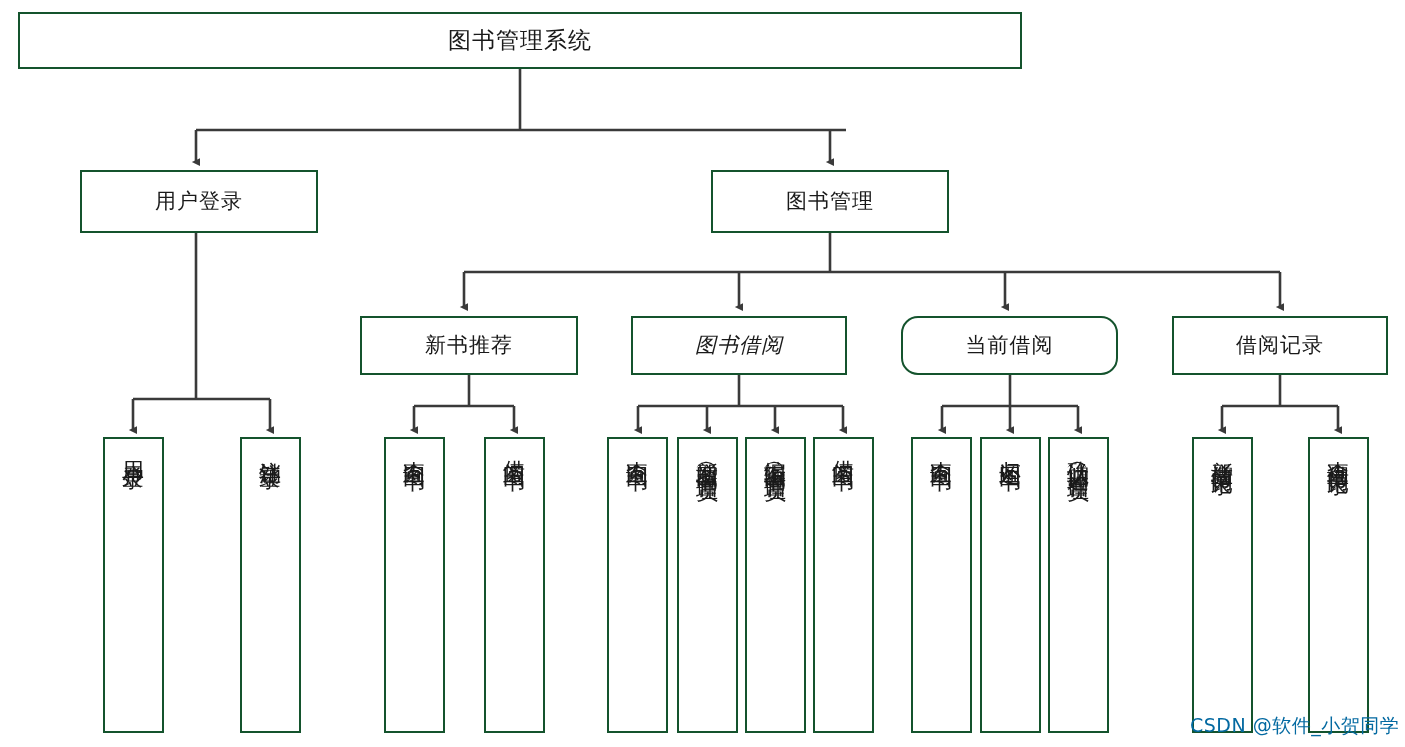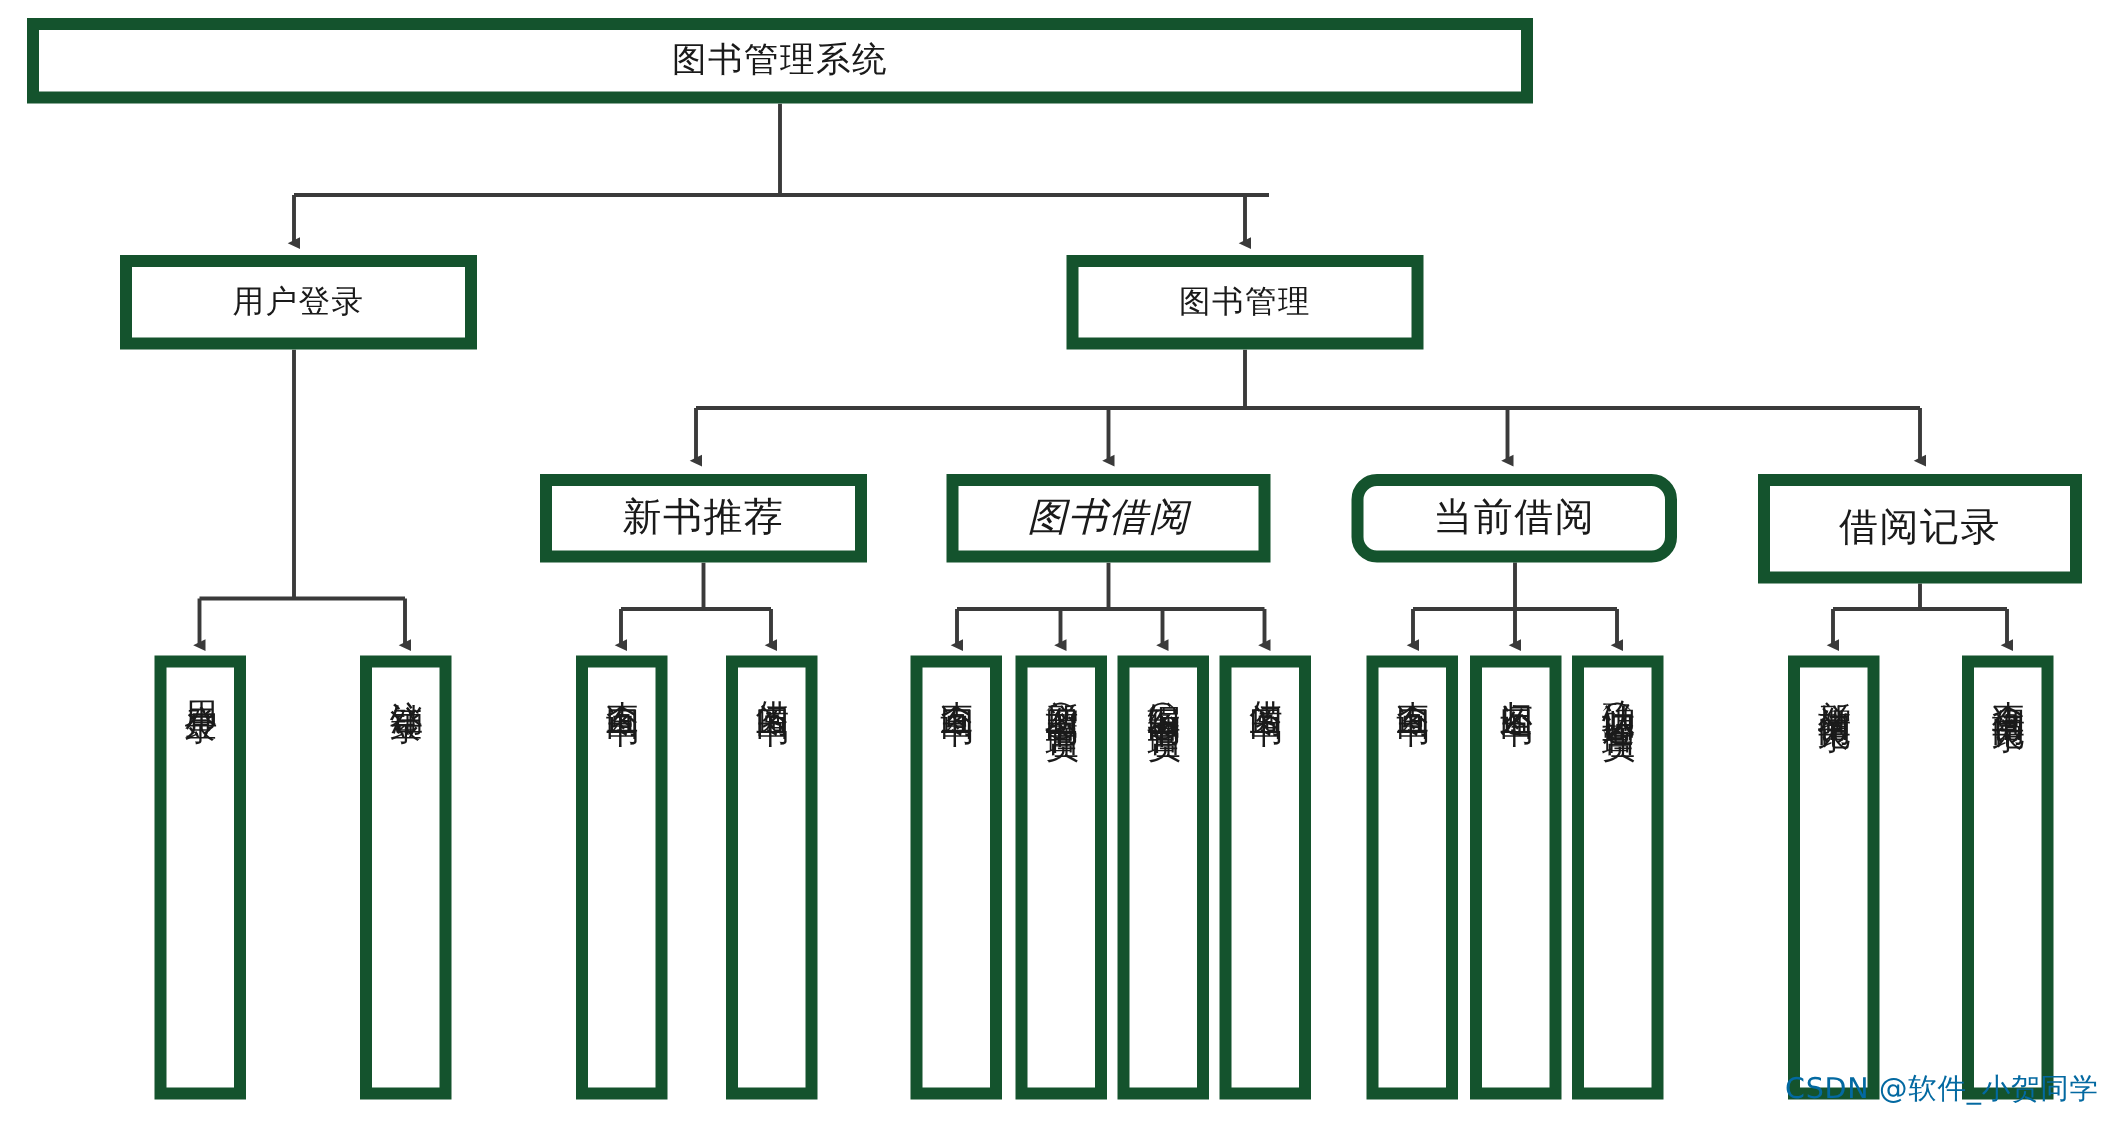--- a/index.html
+++ b/index.html
@@ -24,36 +24,36 @@
     position: absolute;
     left: 0;
     top: 0;
     width: 1405px;
     height: 747px;
     display: block;
   }
   .node-box {
     position: absolute;
     box-sizing: border-box;
-    border: 8px solid #14532d;
+    border: 2px solid #14532d;
     background: #ffffff;
     display: flex;
     align-items: center;
     justify-content: center;
     color: #1a1a1a;
   }
   .node-box .node-label {
     display: block;
     text-align: center;
     line-height: 1.18;
     color: #1a1a1a;
   }
   .level-0 .node-label { font-size: 23px; letter-spacing: 1px; }
   .level-1 .node-label { font-size: 21px; letter-spacing: 1px; }
-  .level-2 .node-label { font-size: 26px; letter-spacing: 1px; }
+  .level-2 .node-label { font-size: 21px; letter-spacing: 1px; }
   .leaf {
     align-items: flex-start;
     justify-content: center;
     padding-top: 4px;
   }
   .leaf .node-label {
     writing-mode: vertical-rl;
     text-orientation: upright;
     font-size: 22px;
     letter-spacing: 3px;
@@ -138,21 +138,21 @@
 
   <div class="node-box level-2" style="left:360px; top:316px; width:218px; height:59px;">
     <span class="node-label">新书推荐</span>
   </div>
   <div class="node-box level-2" style="left:631px; top:316px; width:216px; height:59px;font-style:italic;">
     <span class="node-label">图书借阅</span>
   </div>
   <div class="node-box level-2" style="left:901px; top:316px; width:217px; height:59px;border-radius:17px;">
     <span class="node-label">当前借阅</span>
   </div>
-  <div class="node-box level-2" style="left:1172px; top:316px; width:216px; height:73px;">
+  <div class="node-box level-2" style="left:1172px; top:316px; width:216px; height:59px;">
     <span class="node-label">借阅记录</span>
   </div>
 
   <div class="node-box leaf" style="left:103px; top:437px; width:61px; height:296px;">
     <span class="node-label">用户登录</span>
   </div>
   <div class="node-box leaf" style="left:240px; top:437px; width:61px; height:296px;">
     <span class="node-label">注销登录</span>
   </div>
 

